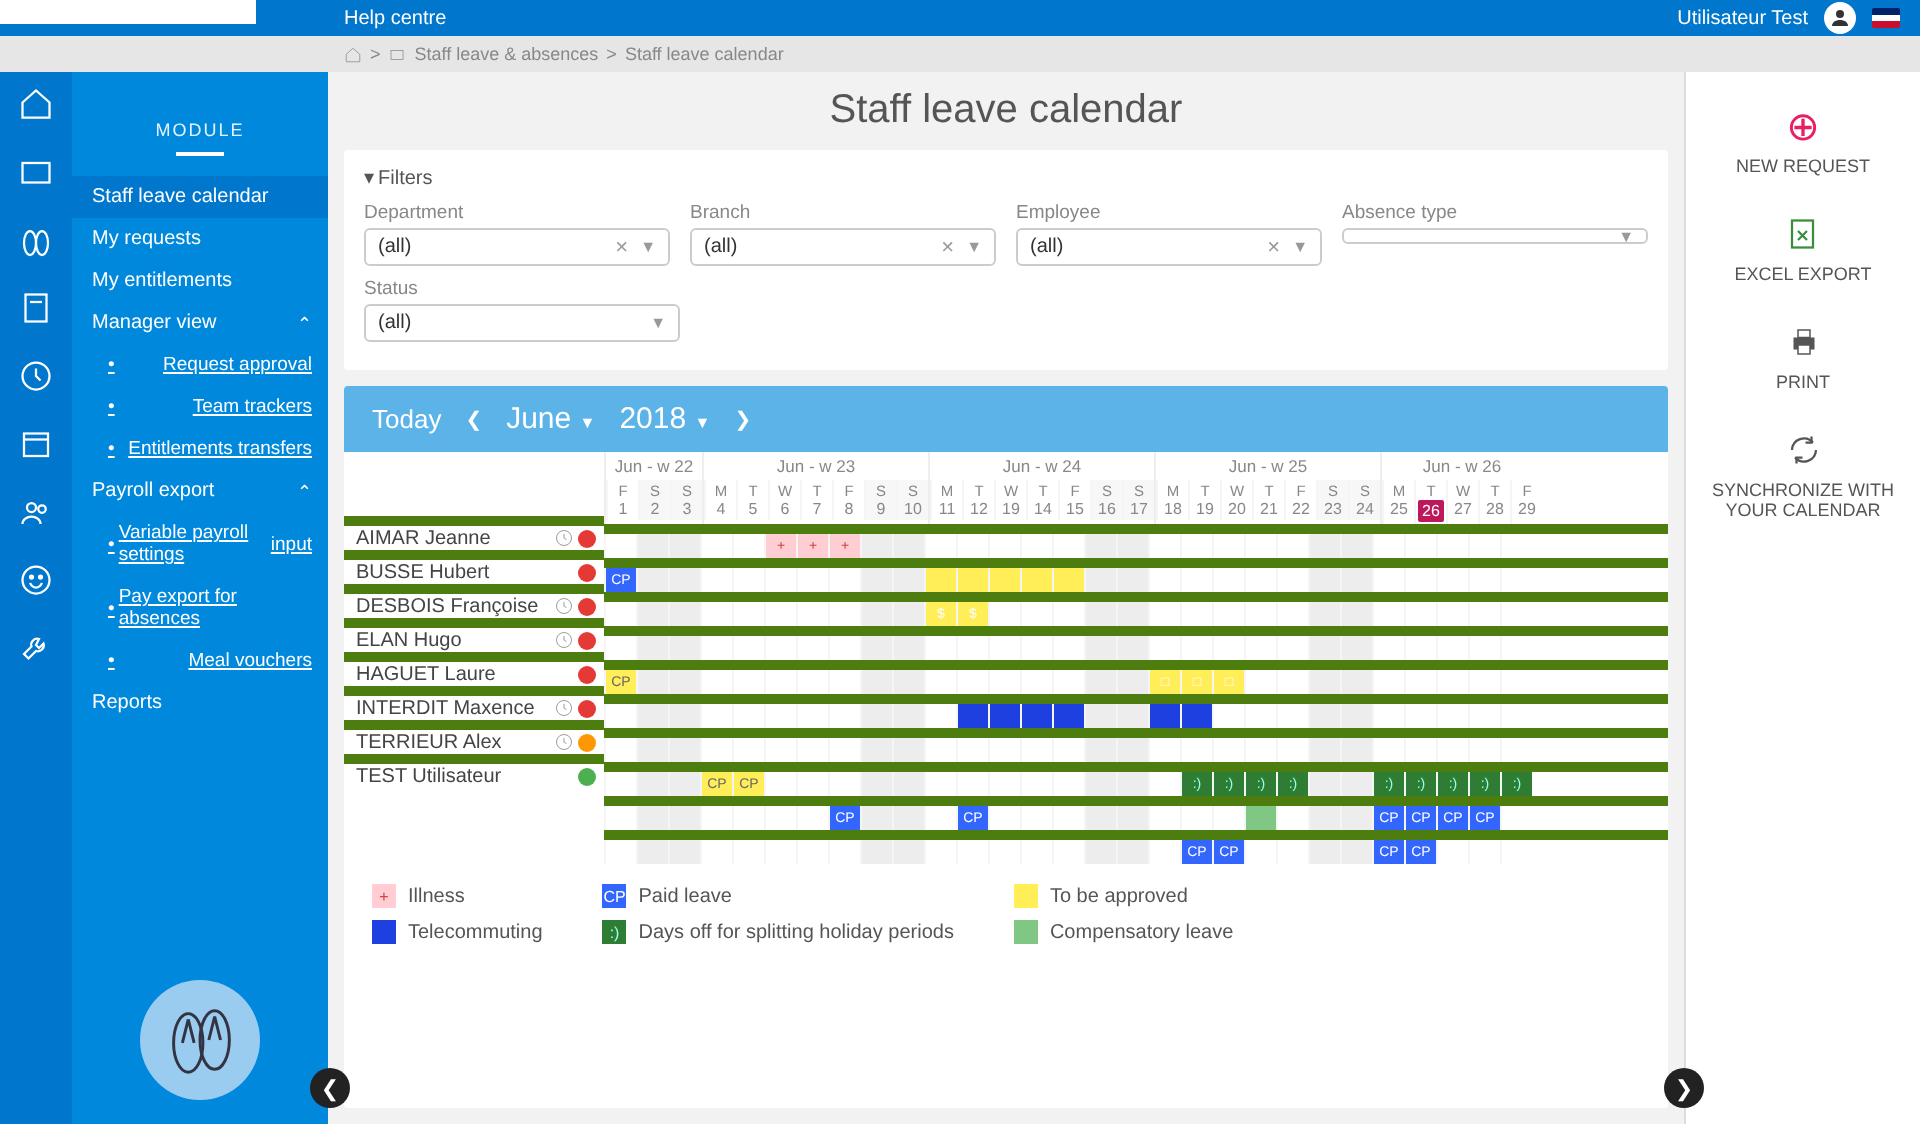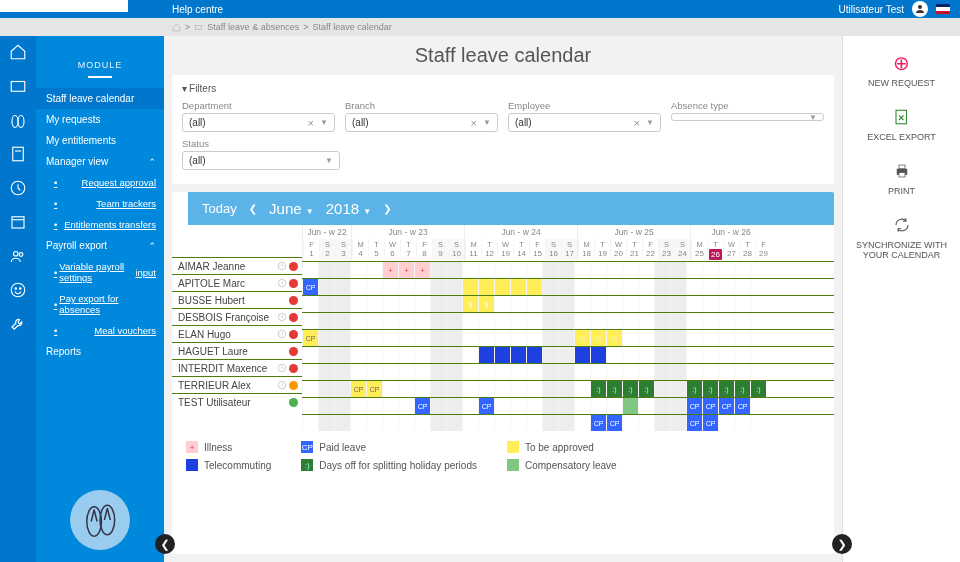--- a/index.html
+++ b/index.html
@@ -54,21 +54,21 @@
 .filters-head { color: #555; margin-bottom: 6px; display:flex; align-items:center; gap:2px;}
 .filter-row { display: flex; gap: 10px; margin-bottom: 6px; }
 .fgroup { flex: 1; display: flex; flex-direction: column; gap: 2px; }
 .fgroup label { color: #888; font-size: 9.5px; }
 .fselect { border: 1px solid #ccc; border-radius: 3px; padding: 3px 20px 3px 6px; font-size: 10px; color: #333; background: #fff; position: relative; display:flex; align-items:center;}
 .fselect .x { position: absolute; right: 20px; color: #999; font-size: 11px; }
 .fselect .caret { position: absolute; right: 6px; color: #999; font-size: 8px; }
 
 
 .calendar { background: #fff; margin: 8px; border-radius: 2px; flex: 1; display: flex; flex-direction: column; overflow: hidden; }
-.calhead { background: #5bb3e8; color: #fff; padding: 8px 14px; display: flex; align-items: center; gap: 12px; font-size: 13px; margin-left: 16px; }
+.calhead { background: #5bb3e8; color: #fff; padding: 8px 14px; display: flex; align-items: center; gap: 12px; font-size: 13px; }
 .calhead .today { font-weight: 500; }
 .calhead .nav-arrow { cursor: pointer; font-size: 10px; }
 .calhead .month, .calhead .year { font-size: 15px; font-weight: 500; }
 .calhead .dd { font-size: 8px; }
 
 .calgrid { display: flex; overflow:hidden; }
 .calnames { width: 130px; flex-shrink: 0; }
 .calscroll { flex: 1; overflow-x: auto; }
 .calscroll::-webkit-scrollbar { height: 8px; }
 .calscroll::-webkit-scrollbar-thumb { background: #bbb; }
@@ -77,21 +77,21 @@
 .headerrow { display: flex; font-size: 8.5px; color: #888; text-align: center; }
 .weekblock { display: flex; flex-direction: column; border-left: 1px solid #eee; }
 .weeklabel { padding: 2px 0; }
 .daysrow { display: flex; }
 .daycol { width: 16px; border-left: 1px solid #f5f5f5; display:flex; flex-direction:column; align-items:center; padding:1px 0;}
 .daycol.we { background: #f7f7f7; }
 .daycol .dlet { font-size: 7.5px; }
 .daycol .dnum { font-size: 8px; }
 .daycol.today-mark .dnum { background: #be185d; color: #fff; padding: 1px 2px; border-radius: 1px; }
 
-.emprow { display: flex; height: 17px; border-top: 1px solid #4d7c0f; font-size: 10px; align-items: center; }
+.emprow { display: flex; height: 17px; border-top: 5px solid #4d7c0f; font-size: 10px; align-items: center; }
 .empname { width: 130px; padding-left: 6px; display: flex; align-items: center; color: #444; }
 .empname .icons { margin-left: auto; display: flex; gap: 2px; align-items: center; padding-right: 4px;}
 .empname .clock { width: 10px; height: 10px; }
 .empname .dot { width: 9px; height: 9px; border-radius: 50%; }
 .dot.red { background: #e53935; }
 .dot.orange { background: #ff9800; }
 .dot.green { background: #4caf50; }
 
 .daycells { display: flex; height: 100%; }
 .cell { width: 16px; height: 100%; border-left: 1px solid #f5f5f5; font-size: 7px; color: #fff; display: flex; align-items: center; justify-content: center; }
@@ -332,32 +332,20 @@
         <span class="year"><span>2018</span> <span class="dd">▼</span></span>
         <span class="nav-arrow">❯</span>
       </div>
 
       <div class="calgrid" id="calgrid-root">
           <div class="calnames">
             <div style="height: 32px;"></div>
             <div class="emprow">
               <div class="empname">
                 <span>AIMAR Jeanne</span>
-                <span class="icons">
-                  <svg class="clock" viewBox="0 0 24 24">
-                    <circle cx="12" cy="12" r="9" fill="none" stroke="#888"></circle>
-                    <path d="M12 7v5l3 2" stroke="#888" fill="none"></path>
-                  </svg>
-                  <span class="dot red"></span>
-                </span>
-              </div>
-            </div>
-            <div class="emprow">
-              <div class="empname">
-                <span>APITOLE Marc</span>
                 <span class="icons">
                   <svg class="clock" viewBox="0 0 24 24">
                     <circle cx="12" cy="12" r="9" fill="none" stroke="#888"></circle>
                     <path d="M12 7v5l3 2" stroke="#888" fill="none"></path>
                   </svg>
                   <span class="dot red"></span>
                 </span>
               </div>
             </div>
             <div class="emprow">

